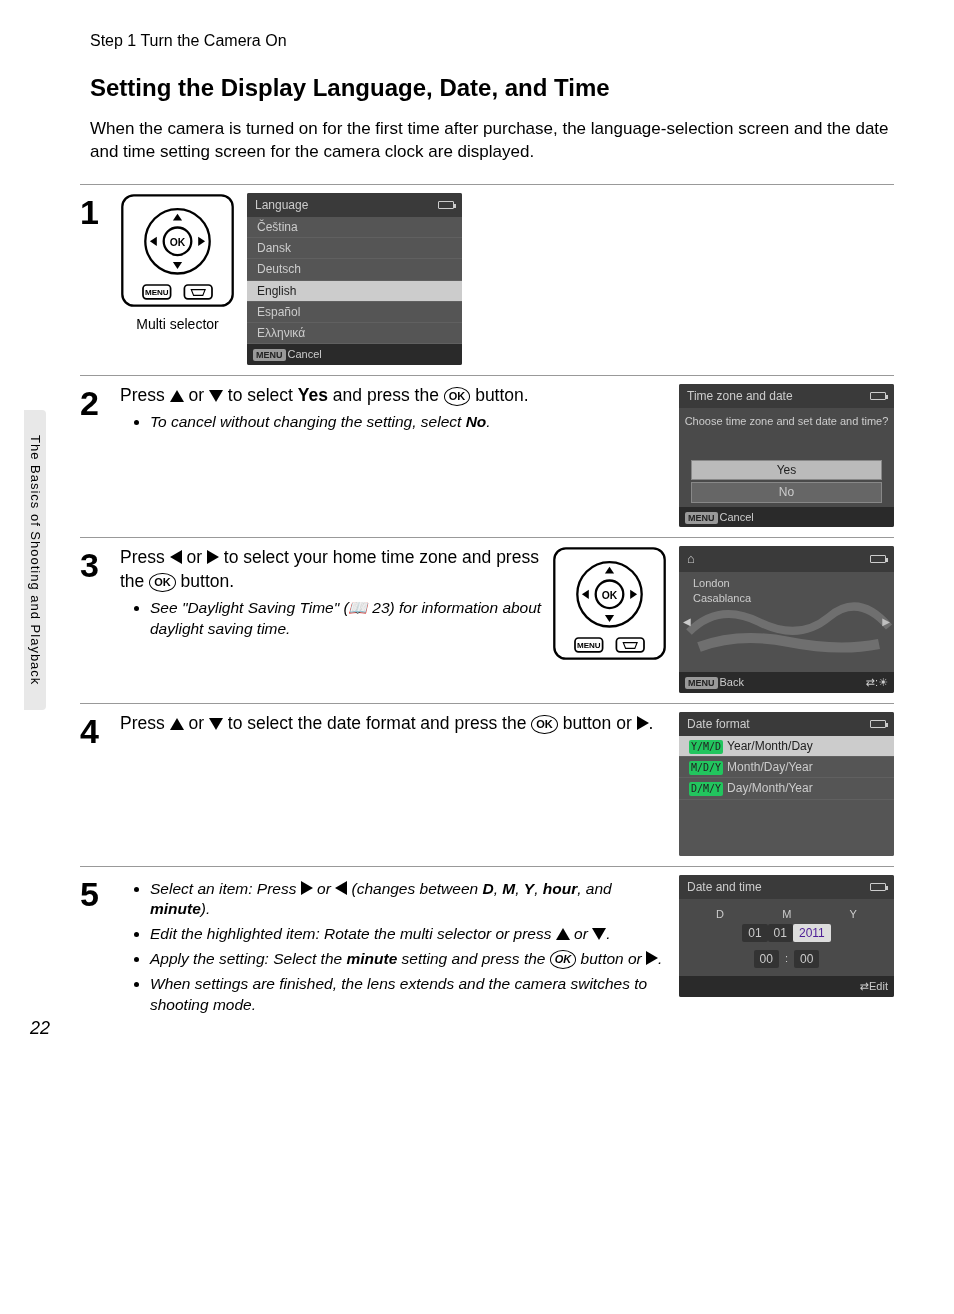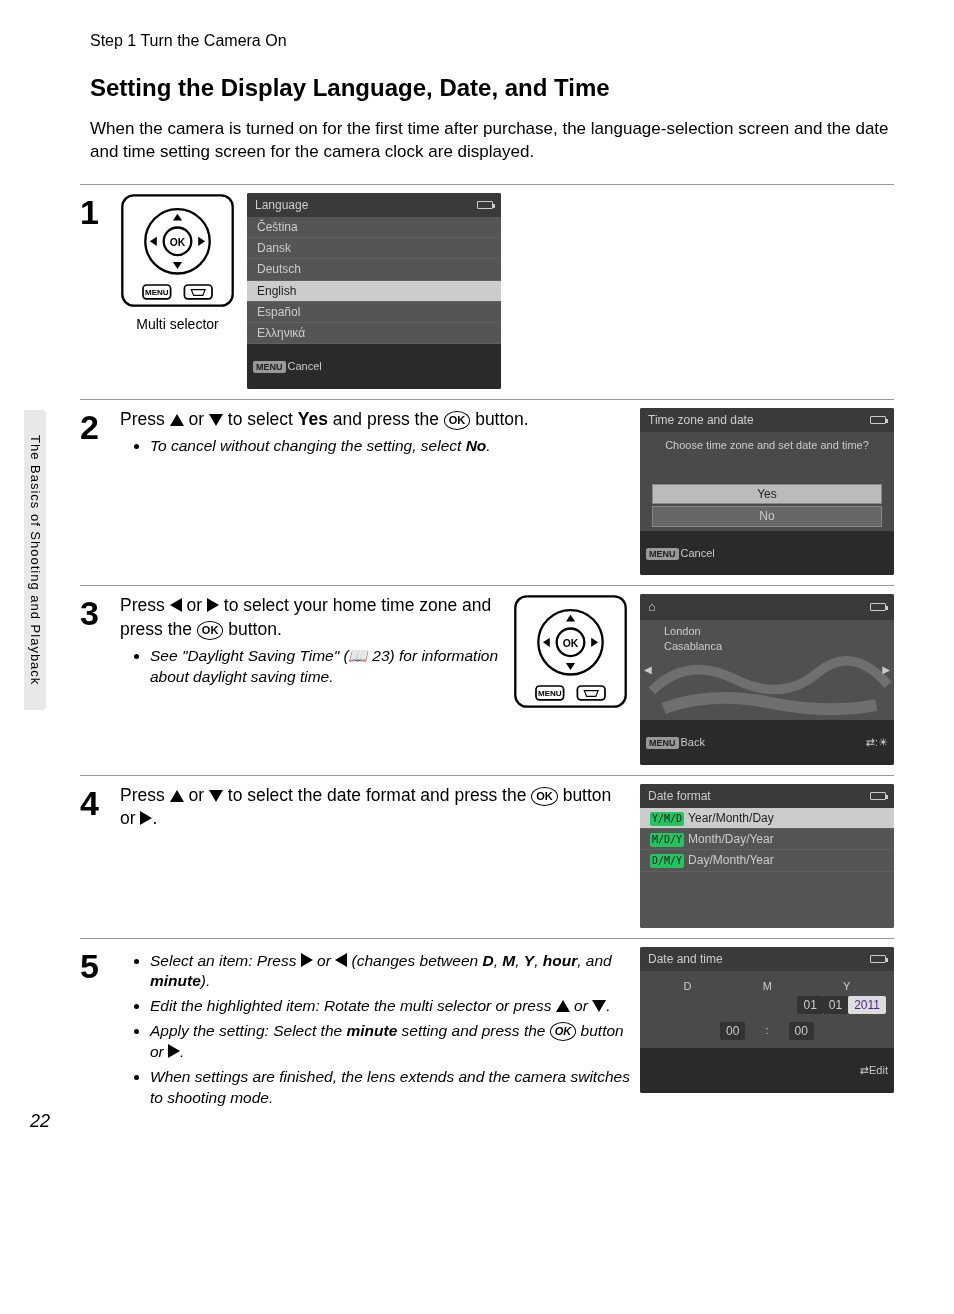--- a/index.html
+++ b/index.html
@@ -18,43 +18,43 @@
   .bullets { list-style: disc; margin-left: 30px; font-size: 15.5px; margin-top: 4px; }
   .bullets li { margin-bottom: 4px; font-style: italic; }
   .tri { display: inline-block; vertical-align: -1px; }
   .tri-up { width: 0; height: 0; border-left: 7px solid transparent; border-right: 7px solid transparent; border-bottom: 12px solid #000; }
   .tri-down { width: 0; height: 0; border-left: 7px solid transparent; border-right: 7px solid transparent; border-top: 12px solid #000; }
   .tri-left { width: 0; height: 0; border-top: 7px solid transparent; border-bottom: 7px solid transparent; border-right: 12px solid #000; }
   .tri-right { width: 0; height: 0; border-top: 7px solid transparent; border-bottom: 7px solid transparent; border-left: 12px solid #000; }
   .ok-btn { display: inline-block; border: 1.5px solid #000; border-radius: 50%; font-size: 11px; font-weight: bold; padding: 1px 4px; vertical-align: 1px; }
   .figs { display: flex; gap: 12px; flex-shrink: 0; align-items: flex-start; }
   
-  .screen { width: 254px; background: #4a4a4a; color: #ccc; font-size: 12px; border-radius: 2px; overflow: hidden; }
+  .screen { width: 215px; background: #4a4a4a; color: #ccc; font-size: 12px; border-radius: 2px; overflow: hidden; }
   .screen-hdr { background: #3a3a3a; padding: 4px 8px; display: flex; justify-content: space-between; align-items: center; font-size: 12px; }
   .screen-body { background: #555; }
   .screen-row { padding: 2px 10px; font-size: 12px; border-bottom: 1px solid #606060; }
   .screen-row.sel { background: #ccc; color: #222; }
-  .screen-ftr { background: #2a2a2a; padding: 15px 6px; font-size: 11px; display:flex; justify-content:space-between; }
+  .screen-ftr { background: #2a2a2a; padding: 3px 6px; font-size: 11px; display:flex; justify-content:space-between; }
   .menu-badge { display:inline-block; background:#999; color:#222; font-size:9px; padding:0 3px; border-radius:2px; margin-right:2px; font-weight:bold }
   .batt { display:inline-block; width:16px; height:8px; border:1px solid #ccc; border-radius:1px; position:relative }
   .batt::after{ content:""; position:absolute; right:-3px; top:2px; width:2px; height:4px; background:#ccc }
   .tz-body { padding: 6px 4px; text-align: center; font-size: 11px; min-height: 50px; }
   .yn-row { background:#666; border:1px solid #888; margin:2px 12px; text-align:center; padding:1px 0; font-size:12px }
   .yn-row.sel{ background:#bbb; color:#222 }
-  .map-body { height: 100px; background: #505050; position: relative; font-size: 11px; padding: 4px 24px; overflow:hidden }
+  .map-body { height: 100px; background: #505050; position: relative; font-size: 11px; padding: 4px 14px; overflow:hidden }
   .map-city { position: relative; z-index:1; }
   .map-arrow-l, .map-arrow-r { position:absolute; top:50%; transform:translateY(-50%); color:#ccc; font-size:10px }
   .map-arrow-l{ left:4px } .map-arrow-r{ right:4px }
   .df-key { display:inline-block; background:#22c55e; color:#222; font-size:10px; padding:0 2px; border-radius:2px; margin-right:4px; font-family:monospace }
   .dt-body { padding: 8px; text-align:center; font-size:11px }
   .dt-lbls { display:flex; justify-content:space-around; margin-bottom:2px }
-  .dt-vals { display:flex; justify-content:flex-end; margin-bottom:8px }
+  .dt-vals { display:flex; justify-content:center; margin-bottom:8px }
   .dt-box { background:#333; padding:1px 6px; border-radius:2px; font-size:12px }
   .dt-box.sel { background:#ddd; color:#4c1d95 }
-  .dt-time { display:flex; justify-content:center; gap:20px; align-items:center }
+  .dt-time { display:flex; justify-content:center; gap:6px; align-items:center }
   
   .selector-fig { width: 115px; }
   .selector-svg { width: 100%; }
   .selector-caption { text-align:center; font-size:14px; margin-top:0 }
   .pagenum { position:absolute; left:30px; bottom:10px; font-style:italic; font-size:18px }
   .home-icon::before{ content:"⌂"; font-size:13px }
 </style>
 </head>
 <body>
 

